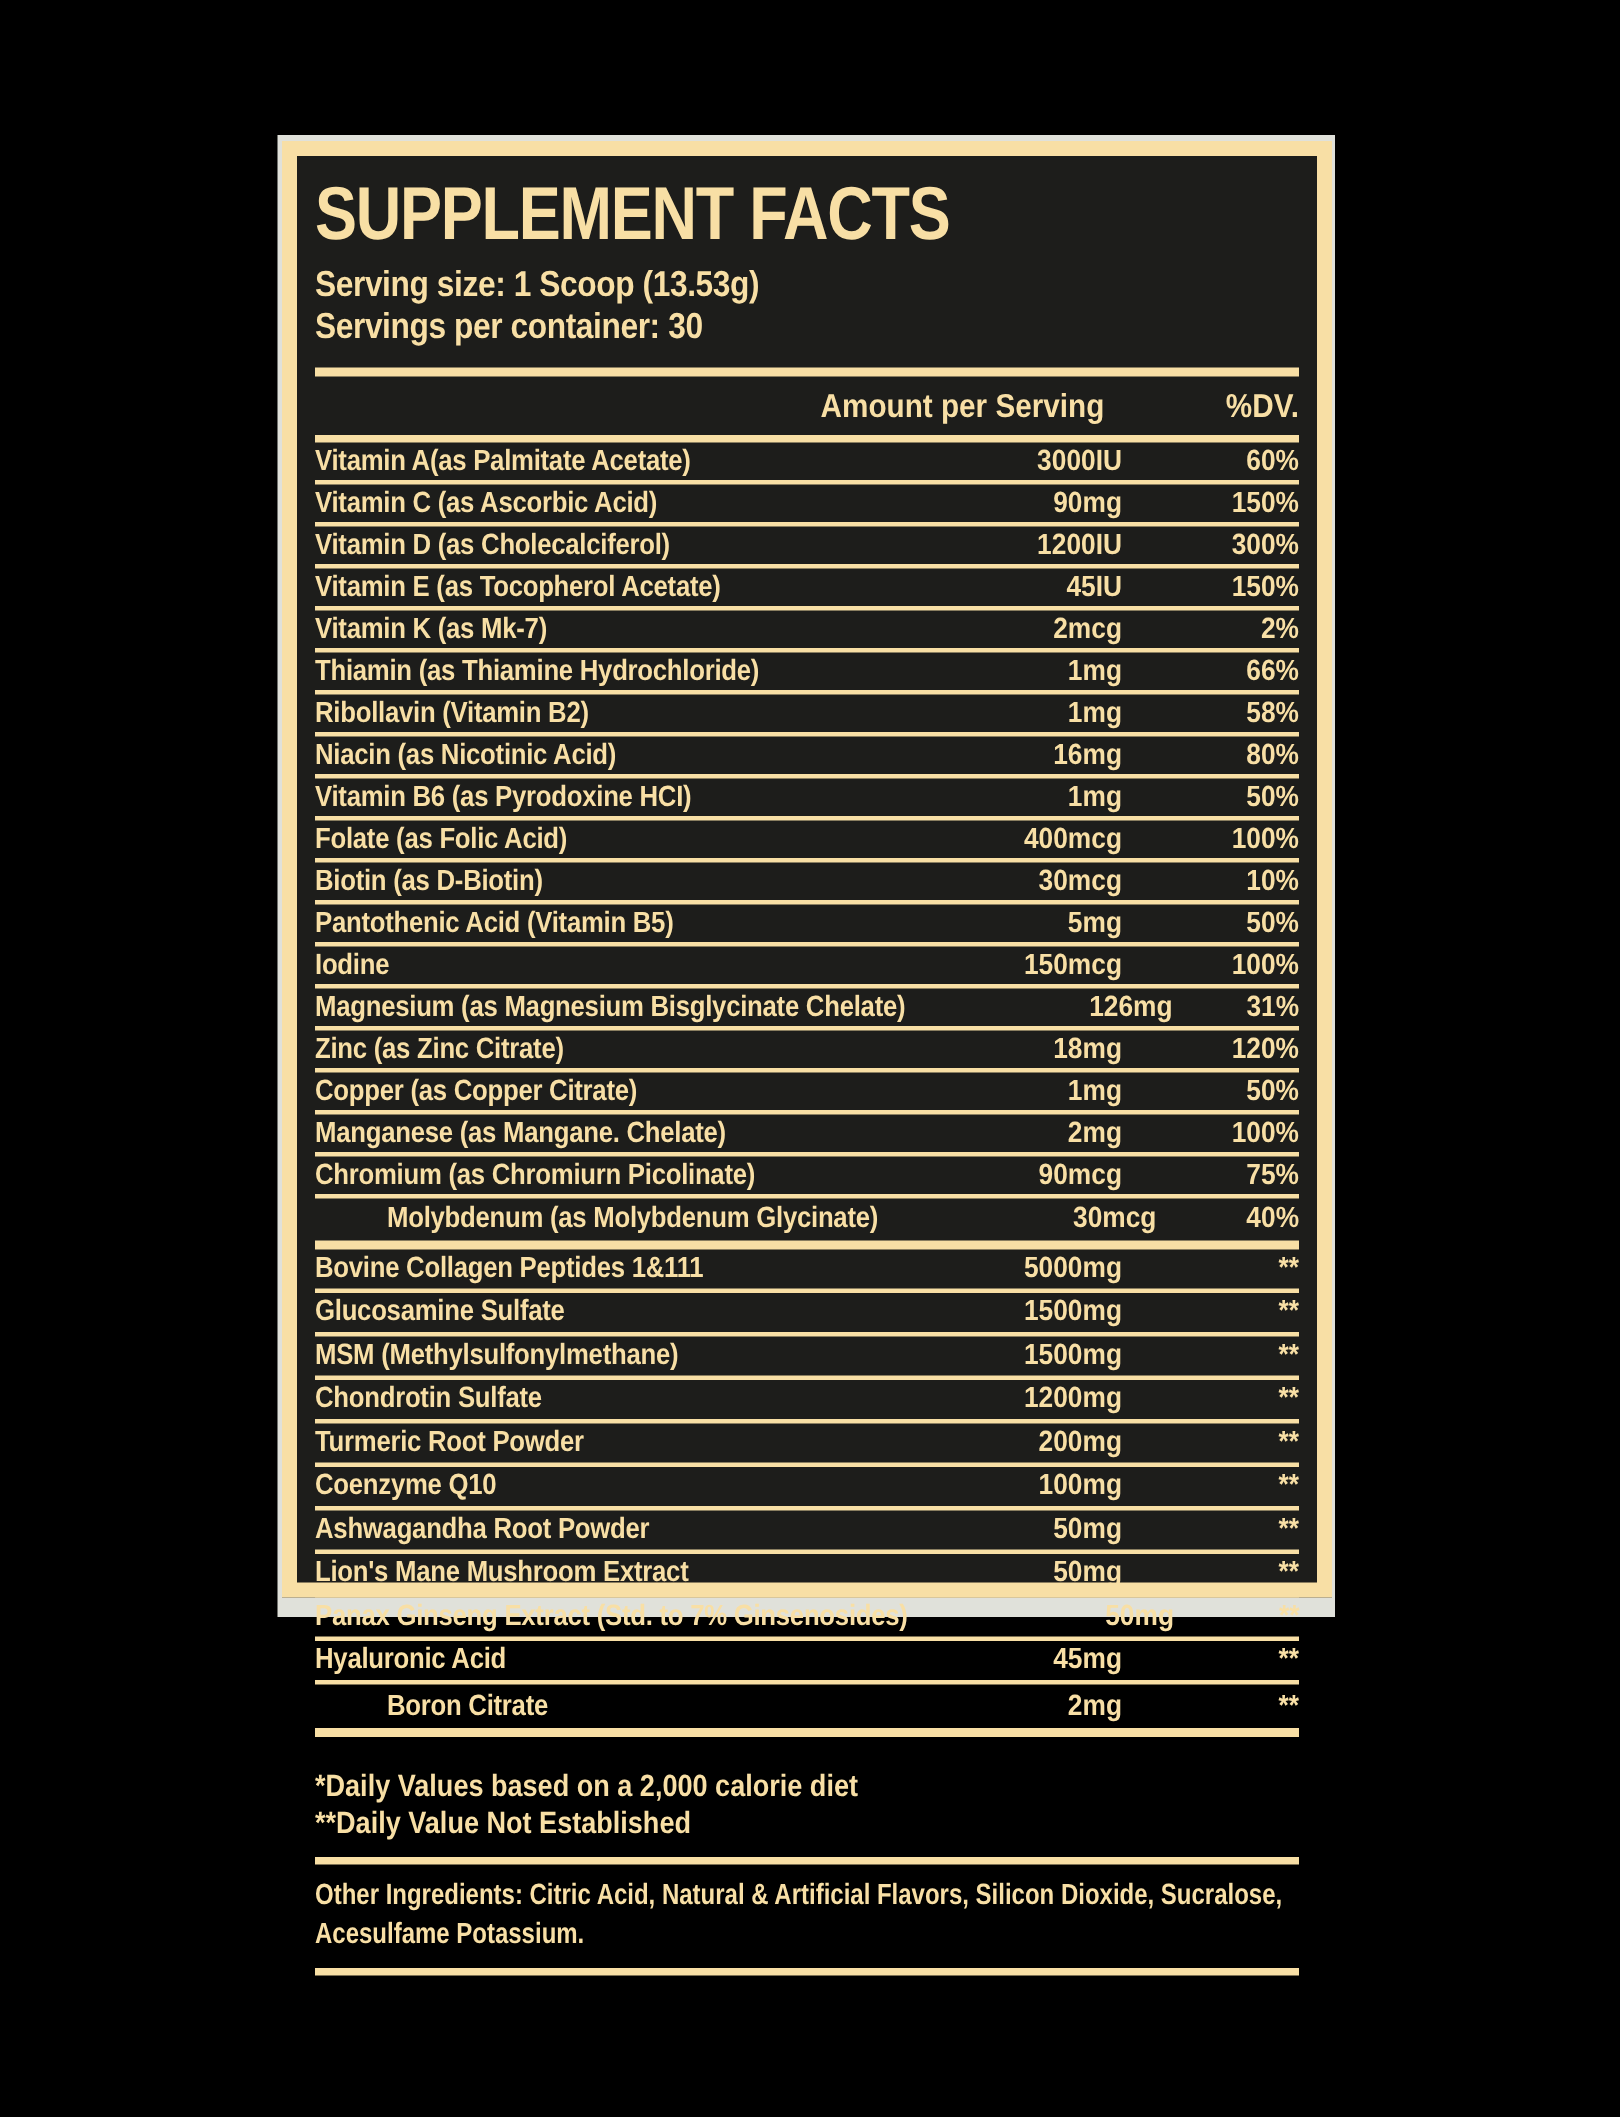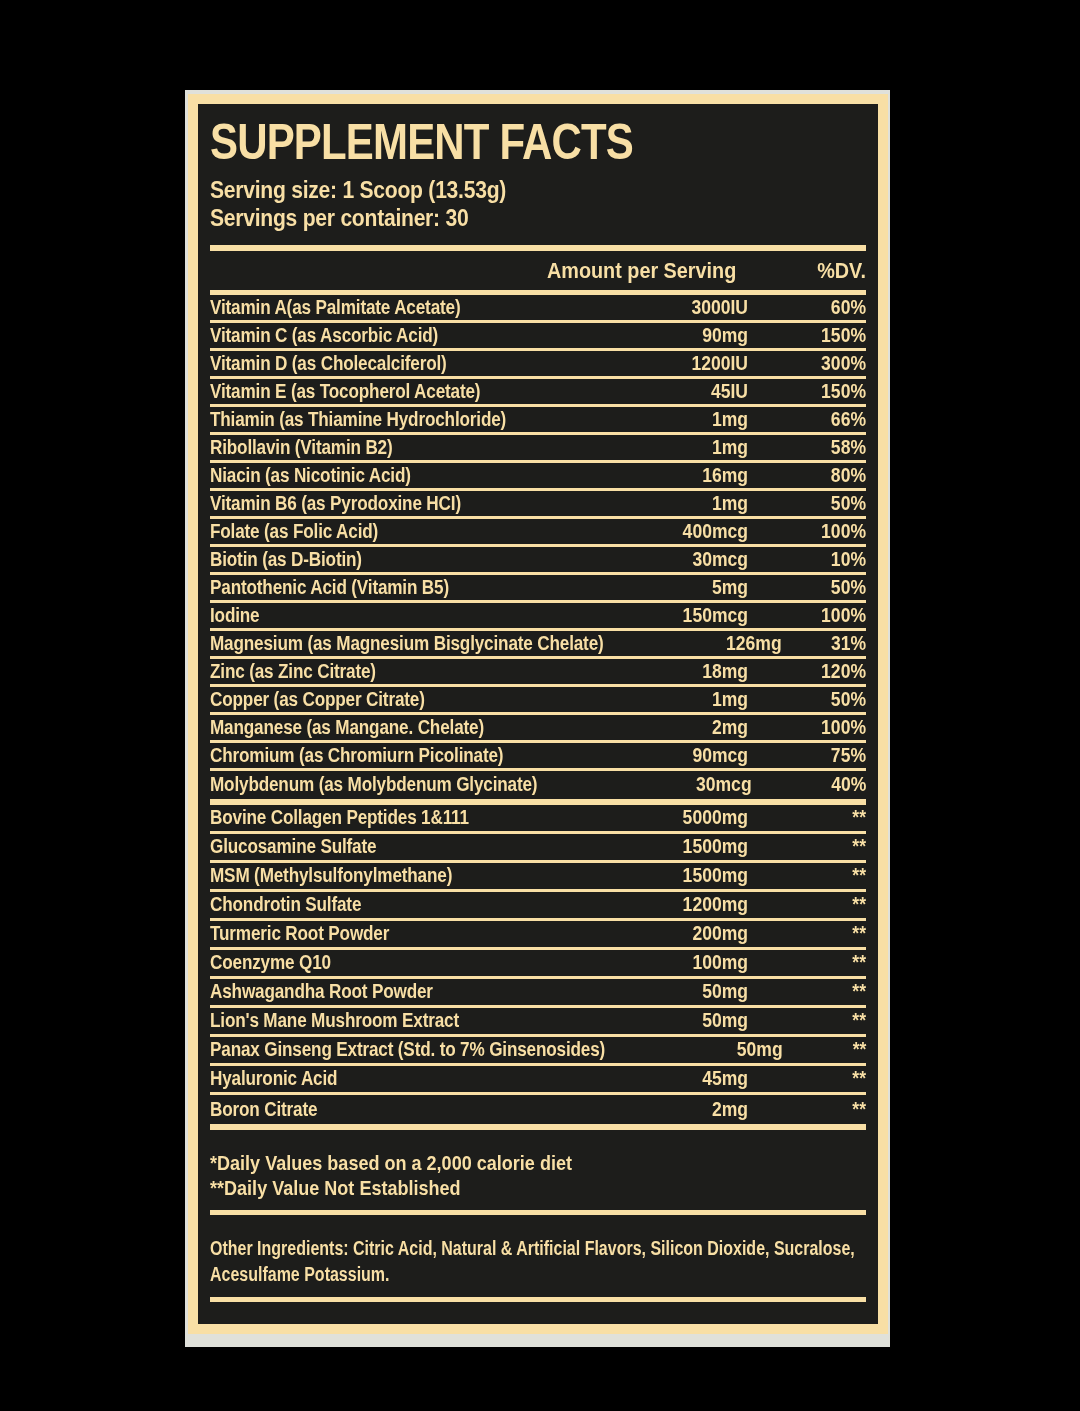--- a/index.html
+++ b/index.html
@@ -6,21 +6,21 @@
     --cream:#f8dfa5;
     --bg:#1d1d1b;
     --canvas:#000000;
     --edge:#e0e1da;
   }
   *{box-sizing:border-box;margin:0;padding:0;}
   html,body{width:1080px;height:1411px;background:var(--canvas);overflow:hidden;}
   body{font-family:"Liberation Sans","DejaVu Sans",sans-serif;color:var(--cream);}
 
   .photo-edge{
-    position:absolute;left:185px;top:90px;width:705px;height:1257px;
+    position:absolute;left:185px;top:90px;width:705px;height:988px;
     background:var(--edge);
     padding:4px 2px 13px 3px;
   }
   .label{
     width:100%;height:100%;
     background:var(--bg);
     border:10px solid var(--cream);
   }
   .label-inner{
     padding:8px 12px 0 12px;
@@ -58,42 +58,42 @@
     transform:scaleX(0.9);transform-origin:100% 50%;
   }
 
   .rows{}
   .row{
     display:flex;align-items:center;
     height:28px;
     border-bottom:3px solid var(--cream);
   }
   .rows.secondary .row{height:29px;}
-  .row:last-child{border-bottom:none;}
+  .row:last-child{border-bottom:none;margin-left:48px;}
   .row .name{
     flex:1;font-size:19.5px;font-weight:600;white-space:nowrap;
     letter-spacing:-0.2px;
     transform:scaleX(0.88);transform-origin:0 50%;
   }
   .row .amt{
     width:175px;font-size:19.5px;font-weight:600;text-align:right;white-space:nowrap;
     transform:scaleX(0.9);transform-origin:100% 50%;
   }
   .row .dv{
     width:118px;font-size:19.5px;font-weight:600;text-align:right;white-space:nowrap;
     transform:scaleX(0.9);transform-origin:100% 50%;
   }
 
   .footnotes{padding:20px 0 10px 0;}
   .footnote{
     font-size:20.5px;font-weight:600;line-height:1.22;white-space:nowrap;
     transform:scaleX(0.88);transform-origin:0 50%;
   }
 
-  .other-ing{padding:20px 0 10px 0;}
+  .other-ing{padding:7px 0 10px 0;}
   .other-ing .oi-text{
     width:800px;
     font-size:19.5px;font-weight:600;line-height:1.35;
     transform:scaleX(0.82);transform-origin:0 0;
   }
 </style>
 </head>
 <body>
 
 <div class="photo-edge">
@@ -131,20 +131,25 @@
             <span class="name">Vitamin D (as Cholecalciferol)</span>
             <span class="amt">1200IU</span>
             <span class="dv">300%</span>
           </div>
           <div class="row">
             <span class="name">Vitamin E (as Tocopherol Acetate)</span>
             <span class="amt">45IU</span>
             <span class="dv">150%</span>
           </div>
           <div class="row">
+            <span class="name">Vitamin K (as Mk-7)</span>
+            <span class="amt">2mcg</span>
+            <span class="dv">2%</span>
+          </div>
+          <div class="row">
             <span class="name">Thiamin (as Thiamine Hydrochloride)</span>
             <span class="amt">1mg</span>
             <span class="dv">66%</span>
           </div>
           <div class="row">
             <span class="name">Ribollavin (Vitamin B2)</span>
             <span class="amt">1mg</span>
             <span class="dv">58%</span>
           </div>
           <div class="row">

